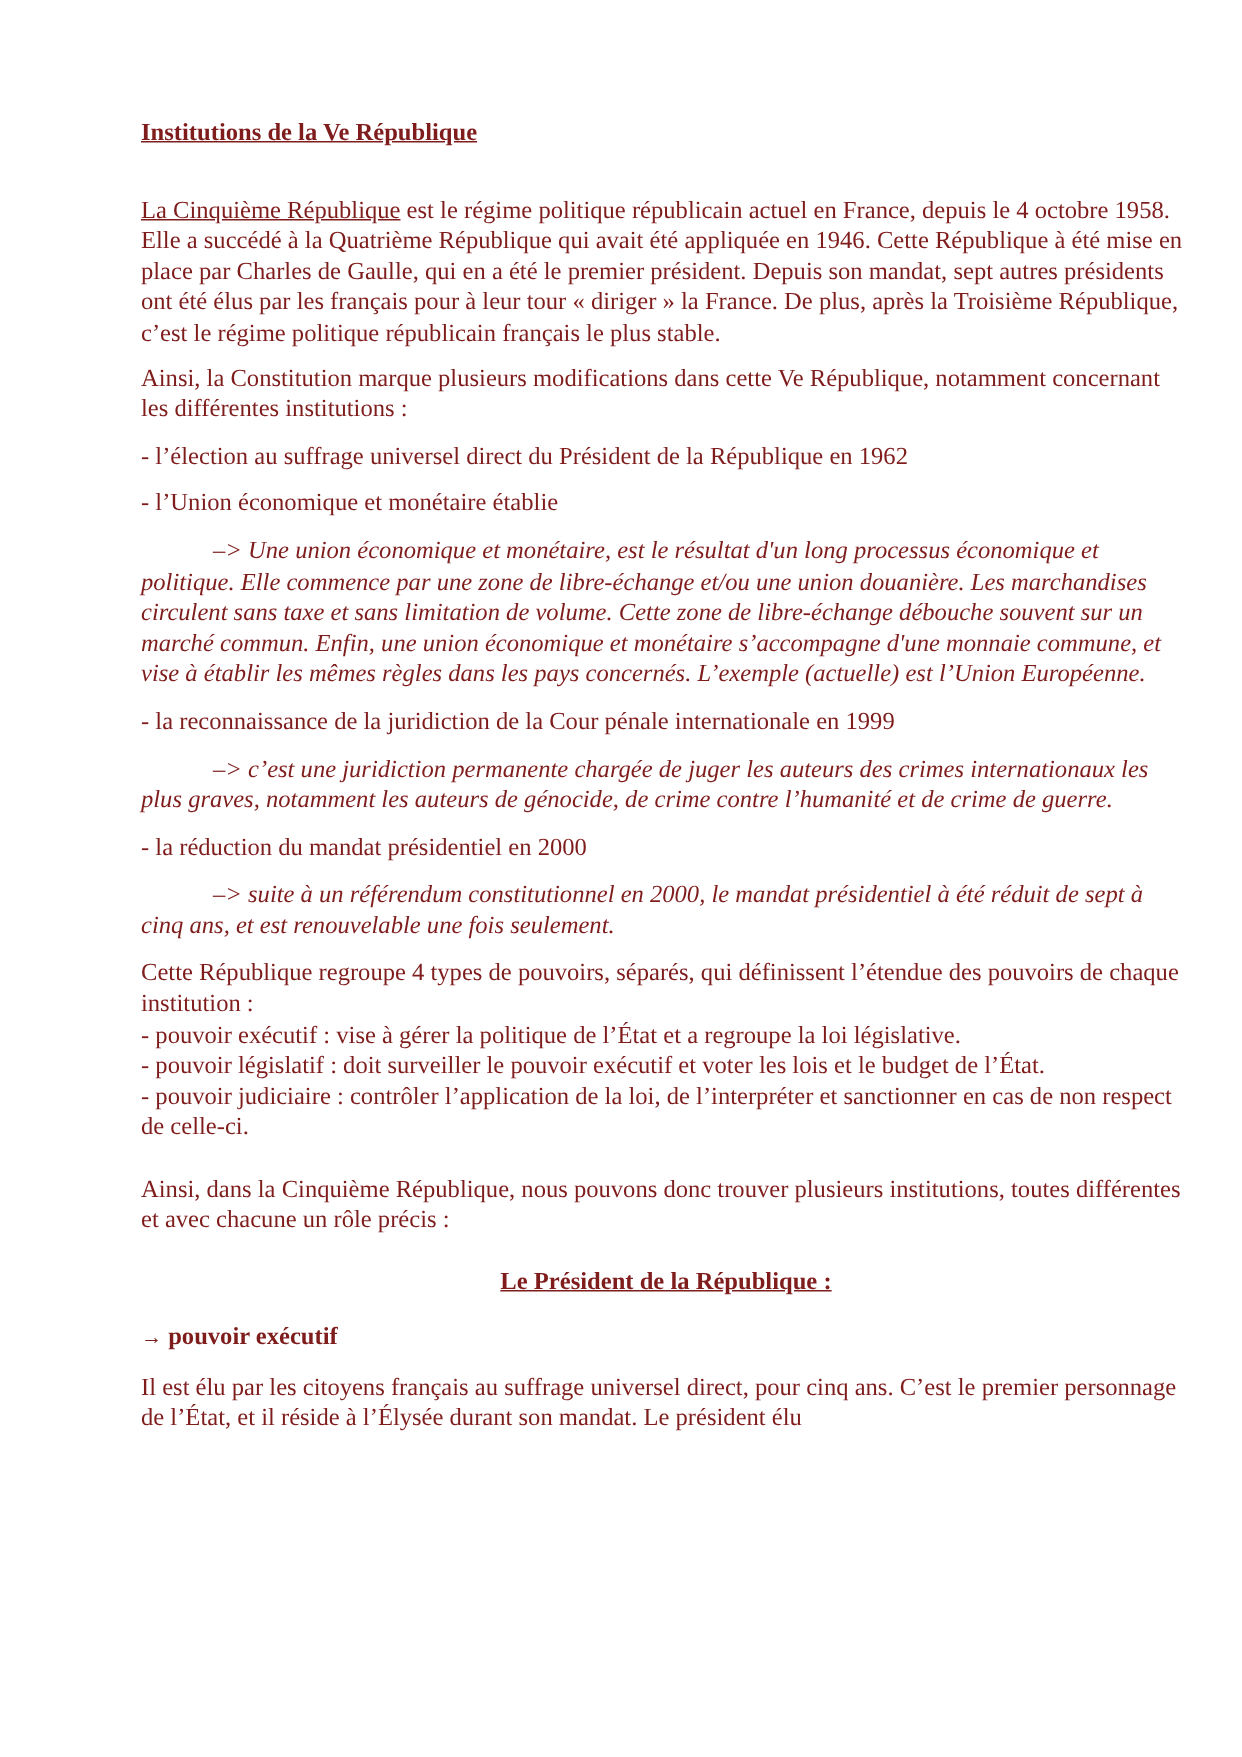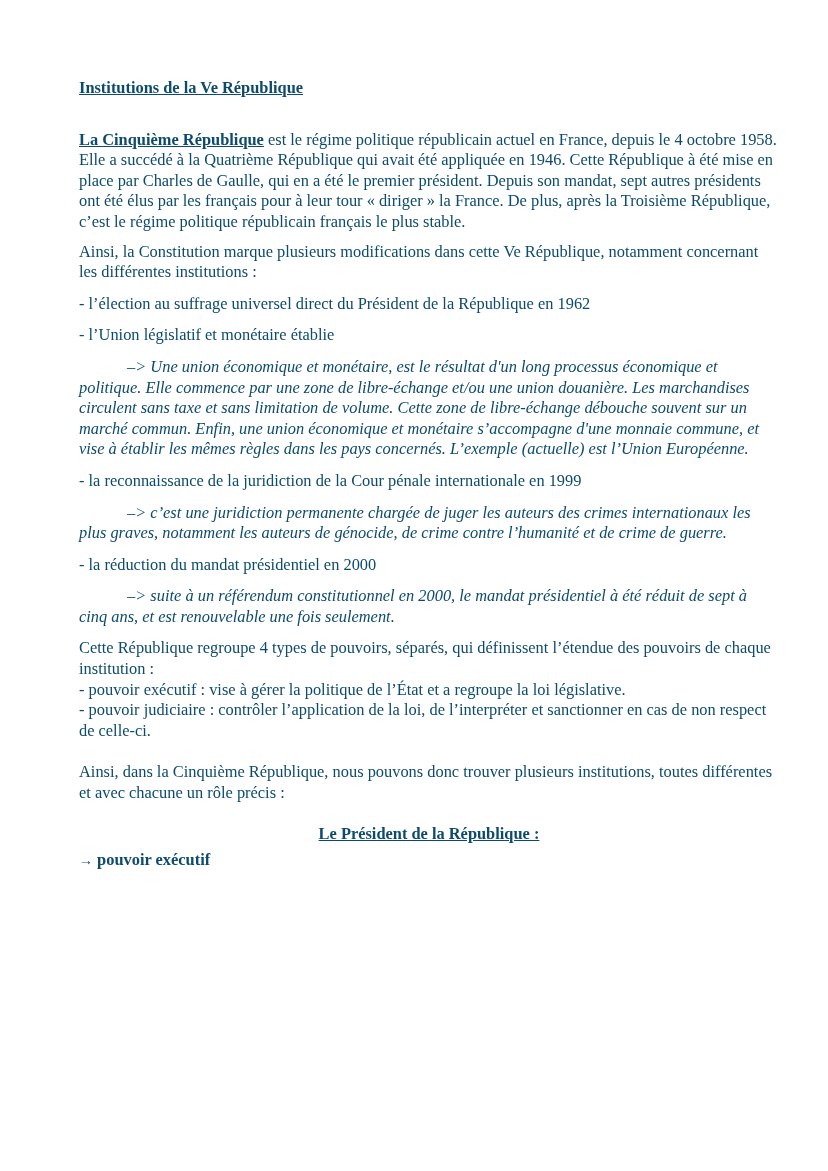--- a/index.html
+++ b/index.html
@@ -1,60 +1,62 @@
 <!DOCTYPE html>
 <html><head>
 <meta charset="utf-8">
 <style>
   html, body { margin: 0; padding: 0; background: #ffffff; }
   body { width: 828px; height: 1171px; overflow: hidden; position: relative; }
   .page {
-    position: absolute; left: 79px; top: 78px; width: 700px;
+    position: absolute; left: 94px; top: 78px; width: 700px;
     font-family: "Liberation Serif", serif;
-    font-size: 16.4px; line-height: 20.6px; color: #0c4a6e;
+    font-size: 16.4px; line-height: 20.6px; color: #7f1d1d;
   }
   p { margin: 0; }
   .title { font-weight: bold; text-decoration: underline; margin-bottom: 31px; }
-  .u { text-decoration: underline; font-weight: bold; }
+  .u { text-decoration: underline; }
   .gap { margin-top: 9px; }
   .gap2 { margin-top: 11px; }
   .it { font-style: italic; text-indent: 48px; }
   .blank { height: 20.6px; }
   .h2 { font-weight: bold; text-decoration: underline; text-align: center; }
-  .h3 { font-weight: bold; margin-top: 6px; }
+  .h3 { font-weight: bold; margin-top: 16px; }
   .h3 .arrow { font-weight: normal; font-size: 14px; }
 </style>
 </head>
 <body>
 
 <div class="page">
   <p class="title">Institutions de la Ve République</p>
 
   <p><span class="u">La Cinquième République</span><span> est le régime politique républicain actuel en France, depuis le 4 octobre 1958. Elle a succédé à la Quatrième République qui avait été appliquée en 1946. Cette République à été mise en place par Charles de Gaulle, qui en a été le premier président. Depuis son mandat, sept autres présidents ont été élus par les français pour à leur tour « diriger » la France. De plus, après la Troisième République, c’est le régime politique républicain français le plus stable.</span></p>
 
   <p class="gap">Ainsi, la Constitution marque plusieurs modifications dans cette Ve République, notamment concernant les différentes institutions :</p>
 
   <p class="gap2">- l’élection au suffrage universel direct du Président de la République en 1962</p>
 
-  <p class="gap2">- l’Union législatif et monétaire établie</p>
+  <p class="gap2">- l’Union économique et monétaire établie</p>
   <p class="gap2 it">–&gt; Une union économique et monétaire, est le résultat d'un long processus économique et politique. Elle commence par une zone de libre-échange et/ou une union douanière. Les marchandises circulent sans taxe et sans limitation de volume. Cette zone de libre-échange débouche souvent sur un marché commun. Enfin, une union économique et monétaire s’accompagne d'une monnaie commune, et vise à établir les mêmes règles dans les pays concernés. L’exemple (actuelle) est l’Union Européenne.</p>
 
   <p class="gap2">- la reconnaissance de la juridiction de la Cour pénale internationale en 1999</p>
   <p class="gap2 it">–&gt; c’est une juridiction permanente chargée de juger les auteurs des crimes internationaux les plus graves, notamment les auteurs de génocide, de crime contre l’humanité et de crime de guerre.</p>
 
   <p class="gap2">- la réduction du mandat présidentiel en 2000</p>
   <p class="gap2 it">–&gt; suite à un référendum constitutionnel en 2000, le mandat présidentiel à été réduit de sept à cinq ans, et est renouvelable une fois seulement.</p>
 
   <div class="gap2">
     <p>Cette République regroupe 4 types de pouvoirs, séparés, qui définissent l’étendue des pouvoirs de chaque institution :</p>
     <p>- pouvoir exécutif : vise à gérer la politique de l’État et a regroupe la loi législative.</p>
+    <p>- pouvoir législatif : doit surveiller le pouvoir exécutif et voter les lois et le budget de l’État.</p>
     <p>- pouvoir judiciaire : contrôler l’application de la loi, de l’interpréter et sanctionner en cas de non respect de celle-ci.</p>
   </div>
 
   <div class="blank"></div>
 
   <p>Ainsi, dans la Cinquième République, nous pouvons donc trouver plusieurs institutions, toutes différentes et avec chacune un rôle précis :</p>
 
   <div class="blank"></div>
 
   <p class="h2">Le Président de la République :</p>
   <p class="h3"><span class="arrow">→</span> <span>pouvoir exécutif</span></p>
+  <p class="gap2">Il est élu par les citoyens français au suffrage universel direct, pour cinq ans. C’est le premier personnage de l’État, et il réside à l’Élysée durant son mandat. Le président élu</p>
 </div>
 
 </body></html>

